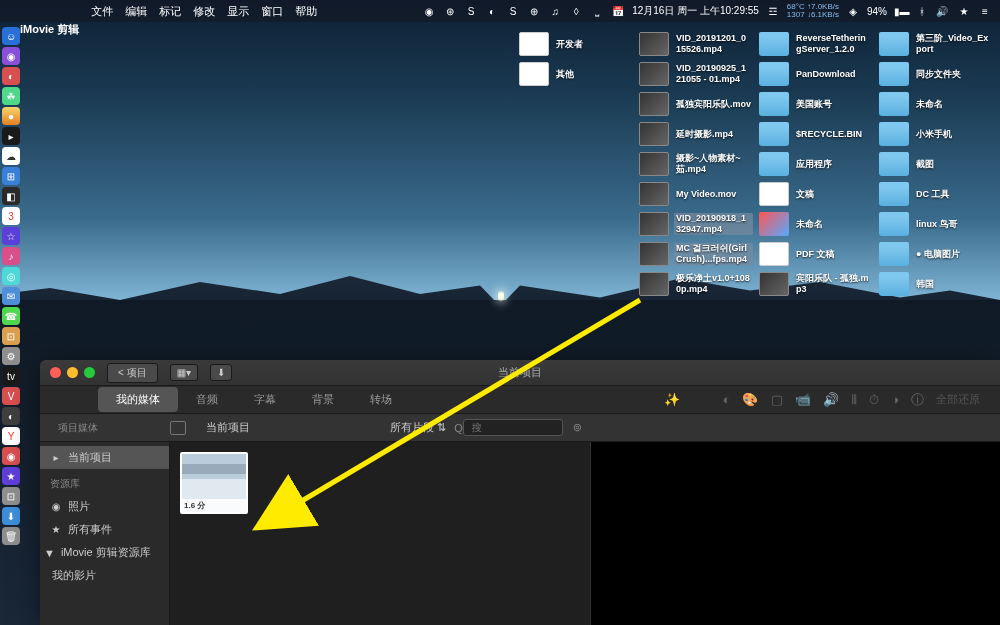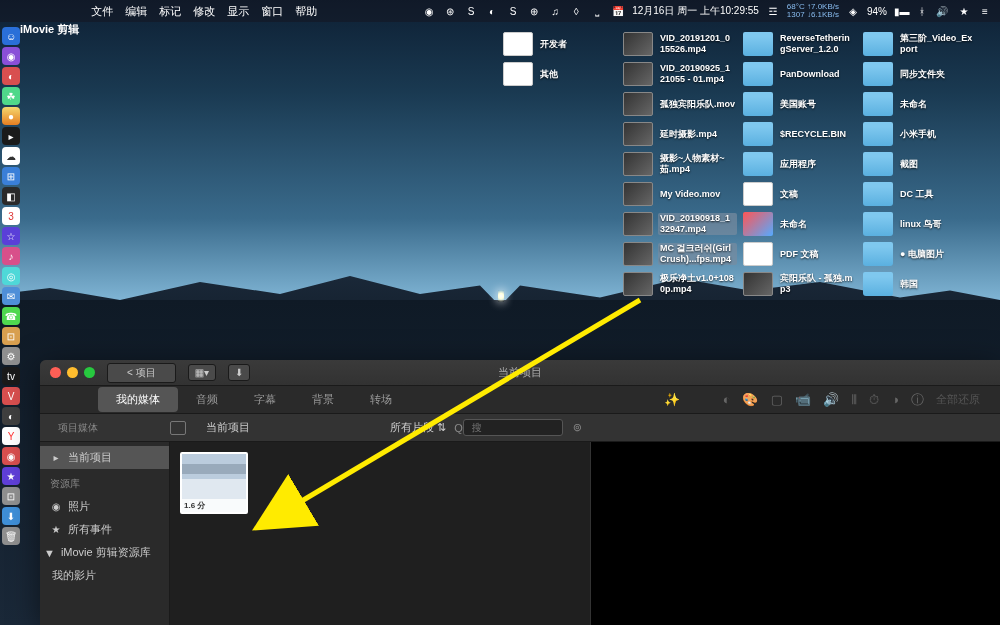--- a/index.html
+++ b/index.html
@@ -17,39 +17,39 @@
 .menubar-left .app { font-weight: bold; margin-top: 36px; }
 .menubar-right { margin-left: auto; display: flex; align-items: center; gap: 7px; font-size: 10px; }
 .menubar-right .ico { width: 14px; text-align: center; }
 .stats { font-size: 8px; line-height: 8px; color: #8be; }
 
 
 .dock { position: absolute; left: 0; top: 25px; bottom: 0; width: 22px; display: flex; flex-direction: column; padding: 2px; gap: 2px; }
 .dock-item { width: 18px; height: 18px; border-radius: 4px; font-size: 10px; display: flex; align-items: center; justify-content: center; color: #fff; }
 
 
-.desktop-icons { position: absolute; top: 30px; right: 21px; display: flex; flex-direction: row; gap: 2px; }
+.desktop-icons { position: absolute; top: 30px; right: 5px; display: flex; flex-direction: row; gap: 2px; }
 .dcol { display: flex; flex-direction: column; gap: 2px; width: 118px; }
 .dicon { display: flex; align-items: center; gap: 5px; padding: 2px; border-radius: 3px; }
 .dicon.sel .dlabel { background: rgba(120,140,160,.7); border-radius: 2px; }
 .dicon .dthumb { width: 30px; height: 24px; border-radius: 2px; flex-shrink: 0; }
 .dthumb.video { background: linear-gradient(135deg,#333,#666); border: 1px solid #888; }
 .dthumb.folder { background: linear-gradient(to bottom,#7fc8ef 20%,#5ab0e0); border-radius: 2px 2px 3px 3px; }
 .dthumb.doc { background: #fff; border: 1px solid #ccc; }
 .dthumb.app { background: linear-gradient(135deg,#f55,#5af); }
 .dlabel { color: #fff; font-size: 9px; font-weight: bold; text-shadow: 0 1px 2px rgba(0,0,0,.8); line-height: 11px; padding: 0 2px; word-break: break-all; }
 
 
 .imovie { position: absolute; left: 40px; top: 360px; right: 0; bottom: 0; background: #2a2a2a; border-radius: 6px 0 0 0; display: flex; flex-direction: column; overflow: hidden; box-shadow: 0 5px 30px rgba(0,0,0,.5); }
 .im-title { height: 26px; background: linear-gradient(#3a3a3a,#323232); display: flex; align-items: center; padding: 0 10px; gap: 6px; border-bottom: 1px solid #1a1a1a; position: relative; }
 .traffic { display: flex; gap: 6px; }
 .tl { width: 11px; height: 11px; border-radius: 50%; }
 .tl.r { background: #ff5f56; } .tl.y { background: #ffbd2e; } .tl.g { background: #27c93f; }
 .im-titlec { position: absolute; left: 50%; transform: translateX(-50%); color: #aaa; font-size: 11px; }
-.im-tb-btn { background: #4a4a4a; border: 1px solid #1a1a1a; border-radius: 3px; padding: 2px 19px; color: #ccc; font-size: 10px; margin-left: 6px; }
+.im-tb-btn { background: #4a4a4a; border: 1px solid #1a1a1a; border-radius: 3px; padding: 2px 10px; color: #ccc; font-size: 10px; margin-left: 6px; }
 
 .im-tabs { height: 28px; background: #2a2a2a; display: flex; align-items: center; padding-left: 58px; gap: 0; border-bottom: 1px solid #1a1a1a; }
 .im-tab { color: #999; font-size: 11px; padding: 5px 18px; cursor: pointer; }
 .im-tab.active { background: #555; color: #fff; border-radius: 4px; }
 .im-toolbar-right { margin-left: auto; display: flex; gap: 12px; padding-right: 20px; color: #666; font-size: 13px; align-items: center; }
 .im-toolbar-right span:first-child { color: #888; margin-right: 30px; }
 .im-toolbar-far { color: #555; font-size: 11px; }
 
 .im-row2 { height: 28px; background: #333; display: flex; align-items: center; border-bottom: 1px solid #1a1a1a; font-size: 11px; color: #ccc; }
 .im-row2 .lbl { padding: 0 10px; }

